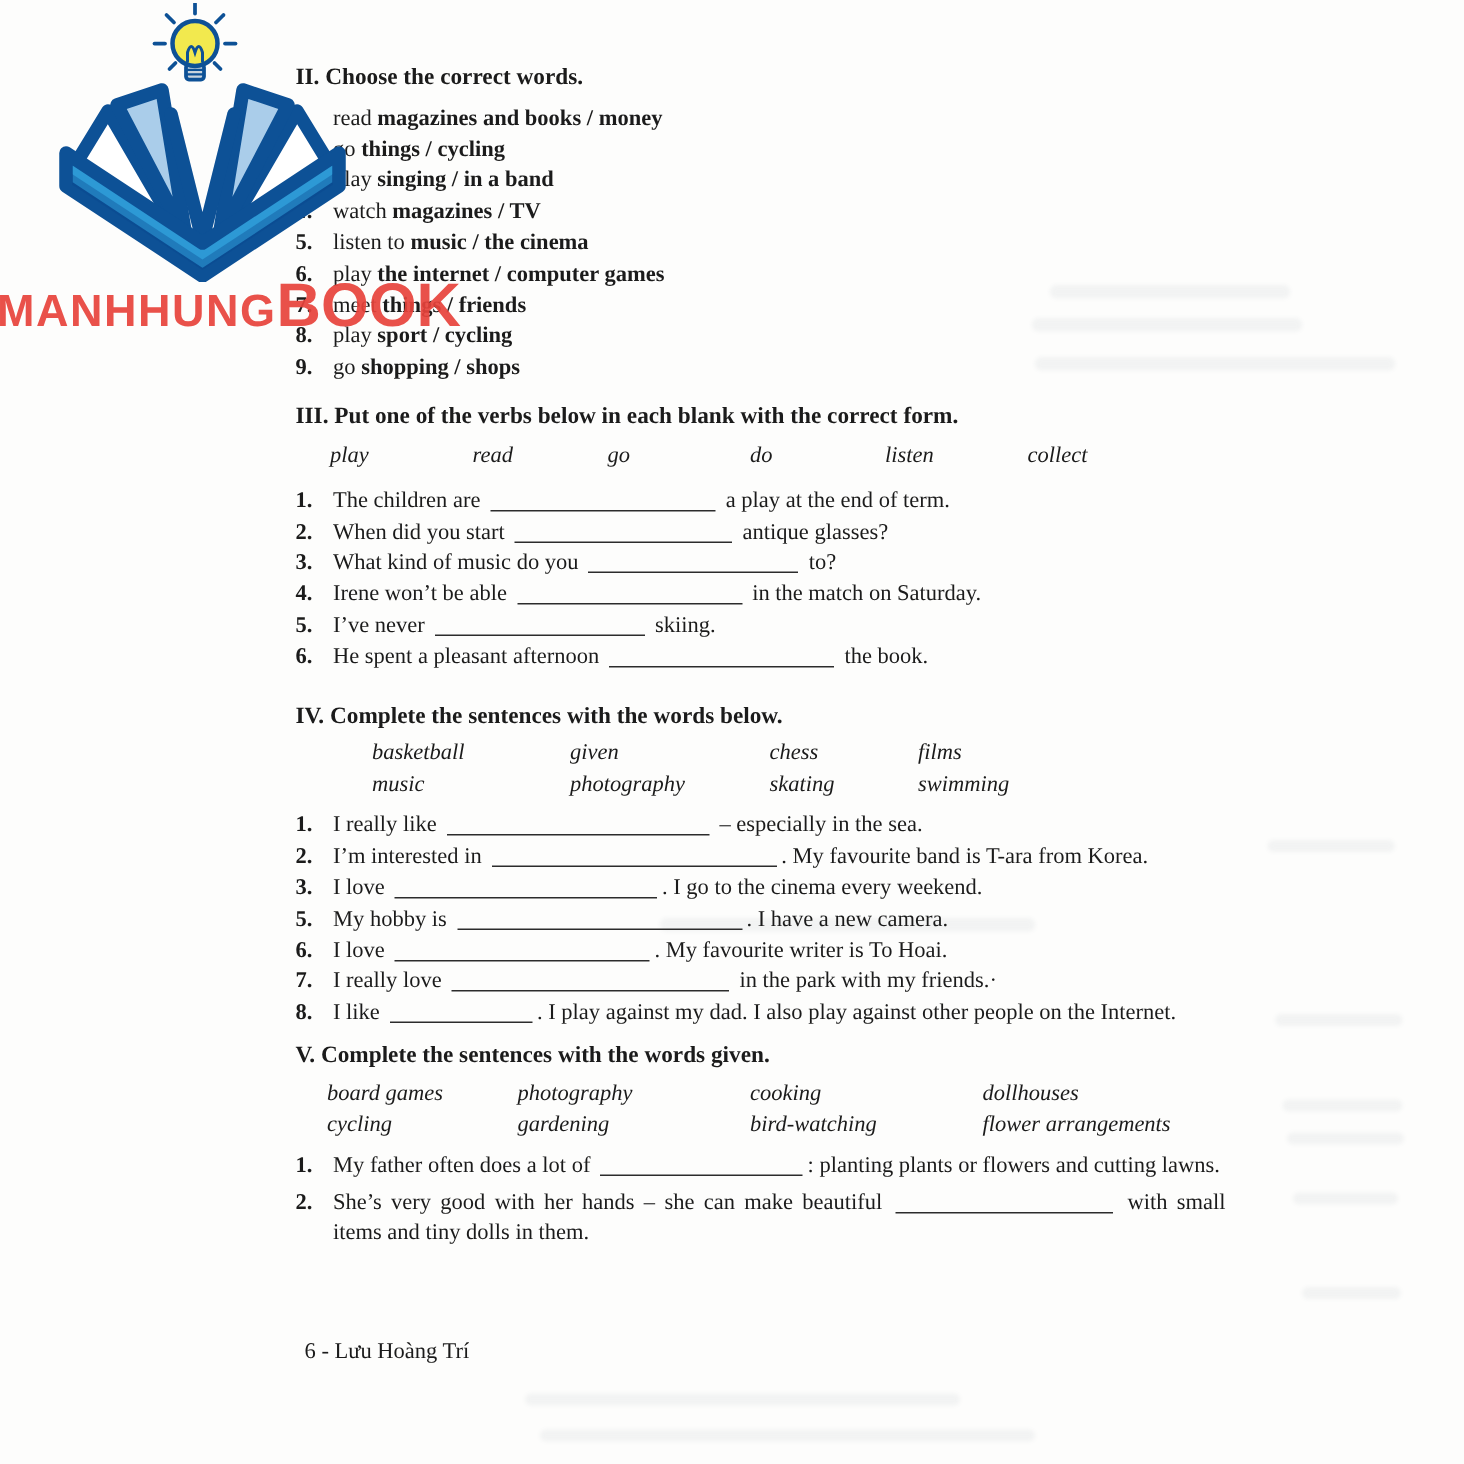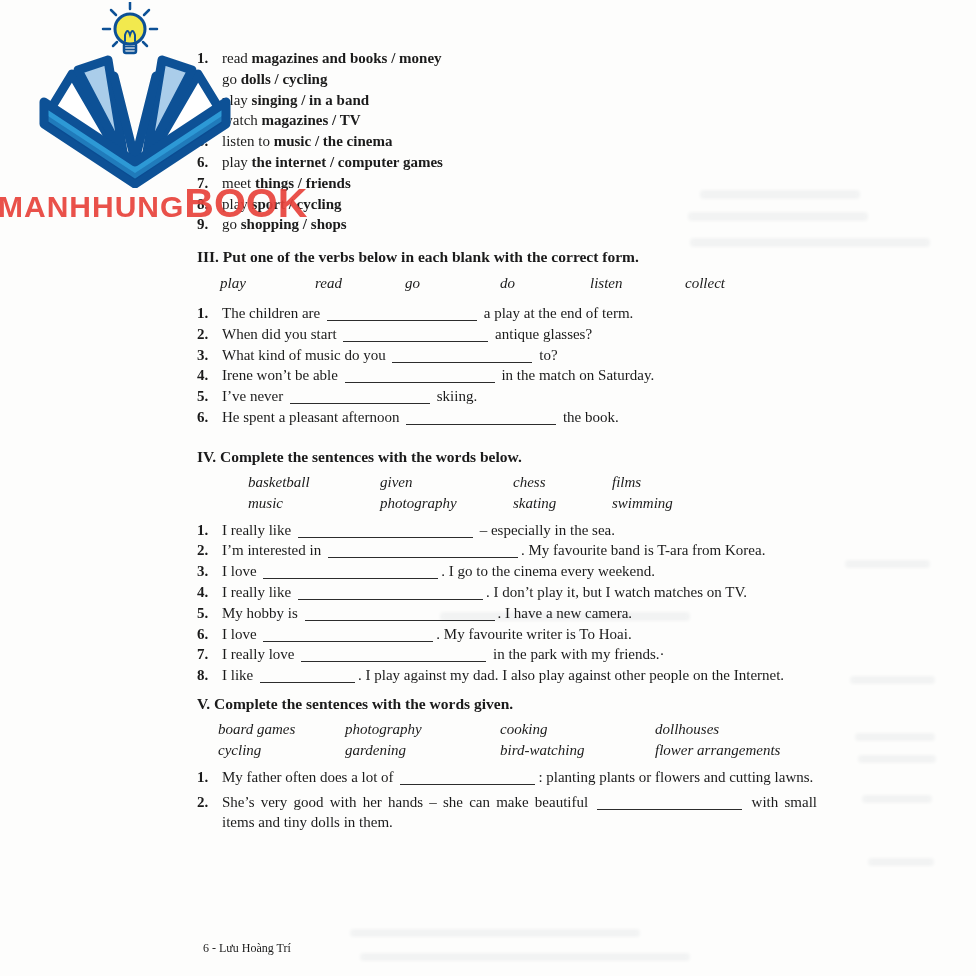--- a/index.html
+++ b/index.html
@@ -23,21 +23,21 @@
     display:inline-block;height:14px;vertical-align:-3px;
     border-bottom:1.3px solid #2c2c2c;margin:0 3px;
   }
   .justify{text-align:justify;}
   .words{font-style:italic;display:grid;margin-top:5px;line-height:21px;}
   .w3{grid-template-columns:95px 90px 95px 90px 95px auto;padding-left:23px;}
   .w4{grid-template-columns:132px 133px 99px auto;padding-left:51px;margin-top:4px;}
   .w4b{margin-top:0;}
   .w5{grid-template-columns:127px 155px 155px auto;padding-left:21px;margin-top:4px;font-style:italic;}
   .w5b{margin-top:0;}
-  .footer{position:absolute;left:203px;top:941px;font-size:12px;z-index:1;text-align:center;}
+  .footer{position:absolute;left:203px;top:893px;font-size:15px;z-index:1;text-align:center;}
   
   .logo{position:absolute;left:0;top:0;width:290px;height:232px;z-index:5;pointer-events:none;}
   .bulb{position:absolute;left:98px;top:2px;}
   .book{position:absolute;left:34px;top:46px;}
   .brand{
     position:absolute;left:-2px;top:180px;white-space:nowrap;
     font-family:"Liberation Sans","DejaVu Sans",sans-serif;font-weight:bold;
     color:var(--brand-red,#e8423a);display:flex;align-items:baseline;
     mix-blend-mode:multiply;opacity:.92;
   }
@@ -80,23 +80,24 @@
   </svg>
   <div class="brand">
     <span class="b1">MANHHUNG</span>
       <span class="b2">BOOK</span>
   </div>
 </div>
 
 <div class="content">
 
   <div class="sec">
+    <div class="title">II. Choose the correct words.</div>
     <div class="items">
         <div class="item"><span class="num">1.</span>read <strong>magazines and books / money</strong></div>
-        <div class="item"><span class="num">2.</span>go <strong>dolls / cycling</strong></div>
+        <div class="item"><span class="num">2.</span>go <strong>things / cycling</strong></div>
         <div class="item"><span class="num">3.</span>play <strong>singing / in a band</strong></div>
         <div class="item"><span class="num">4.</span>watch <strong>magazines / TV</strong></div>
         <div class="item"><span class="num">5.</span>listen to <strong>music / the cinema</strong></div>
         <div class="item"><span class="num">6.</span>play <strong>the internet / computer games</strong></div>
         <div class="item"><span class="num">7.</span>meet <strong>things / friends</strong></div>
         <div class="item"><span class="num">8.</span>play <strong>sport / cycling</strong></div>
         <div class="item"><span class="num">9.</span>go <strong>shopping / shops</strong></div>
       </div>
   </div>
 
@@ -131,21 +132,20 @@
     <div class="words w4 w4b">
         <span>music</span>
         <span>photography</span>
         <span>skating</span>
         <span>swimming</span>
       </div>
     <div class="items">
         <div class="item"><span class="num">1.</span>I really like <span class="blank" style="width: 175px;"></span> – especially in the sea.</div>
         <div class="item"><span class="num">2.</span>I’m interested in <span class="blank" style="width: 190px;"></span>. My favourite band is T-ara from Korea.</div>
         <div class="item"><span class="num">3.</span>I love <span class="blank" style="width: 175px;"></span>. I go to the cinema every weekend.</div>
-        <div class="item"><span class="num">4.</span>I really like <span class="blank" style="width: 185px;"></span>. I don’t play it, but I watch matches on TV.</div>
         <div class="item"><span class="num">5.</span>My hobby is <span class="blank" style="width: 190px;"></span>. I have a new camera.</div>
         <div class="item"><span class="num">6.</span>I love <span class="blank" style="width: 170px;"></span>. My favourite writer is To Hoai.</div>
         <div class="item"><span class="num">7.</span>I really love <span class="blank" style="width: 185px;"></span> in the park with my friends.·</div>
         <div class="item justify"><span class="num">8.</span>I like <span class="blank" style="width: 95px;"></span>. I play against my dad. I also play against other people on the Internet.</div>
       </div>
   </div>
 
   <div class="sec mt8">
     <div class="title">V. Complete the sentences with the words given.</div>
     <div class="words w5">

